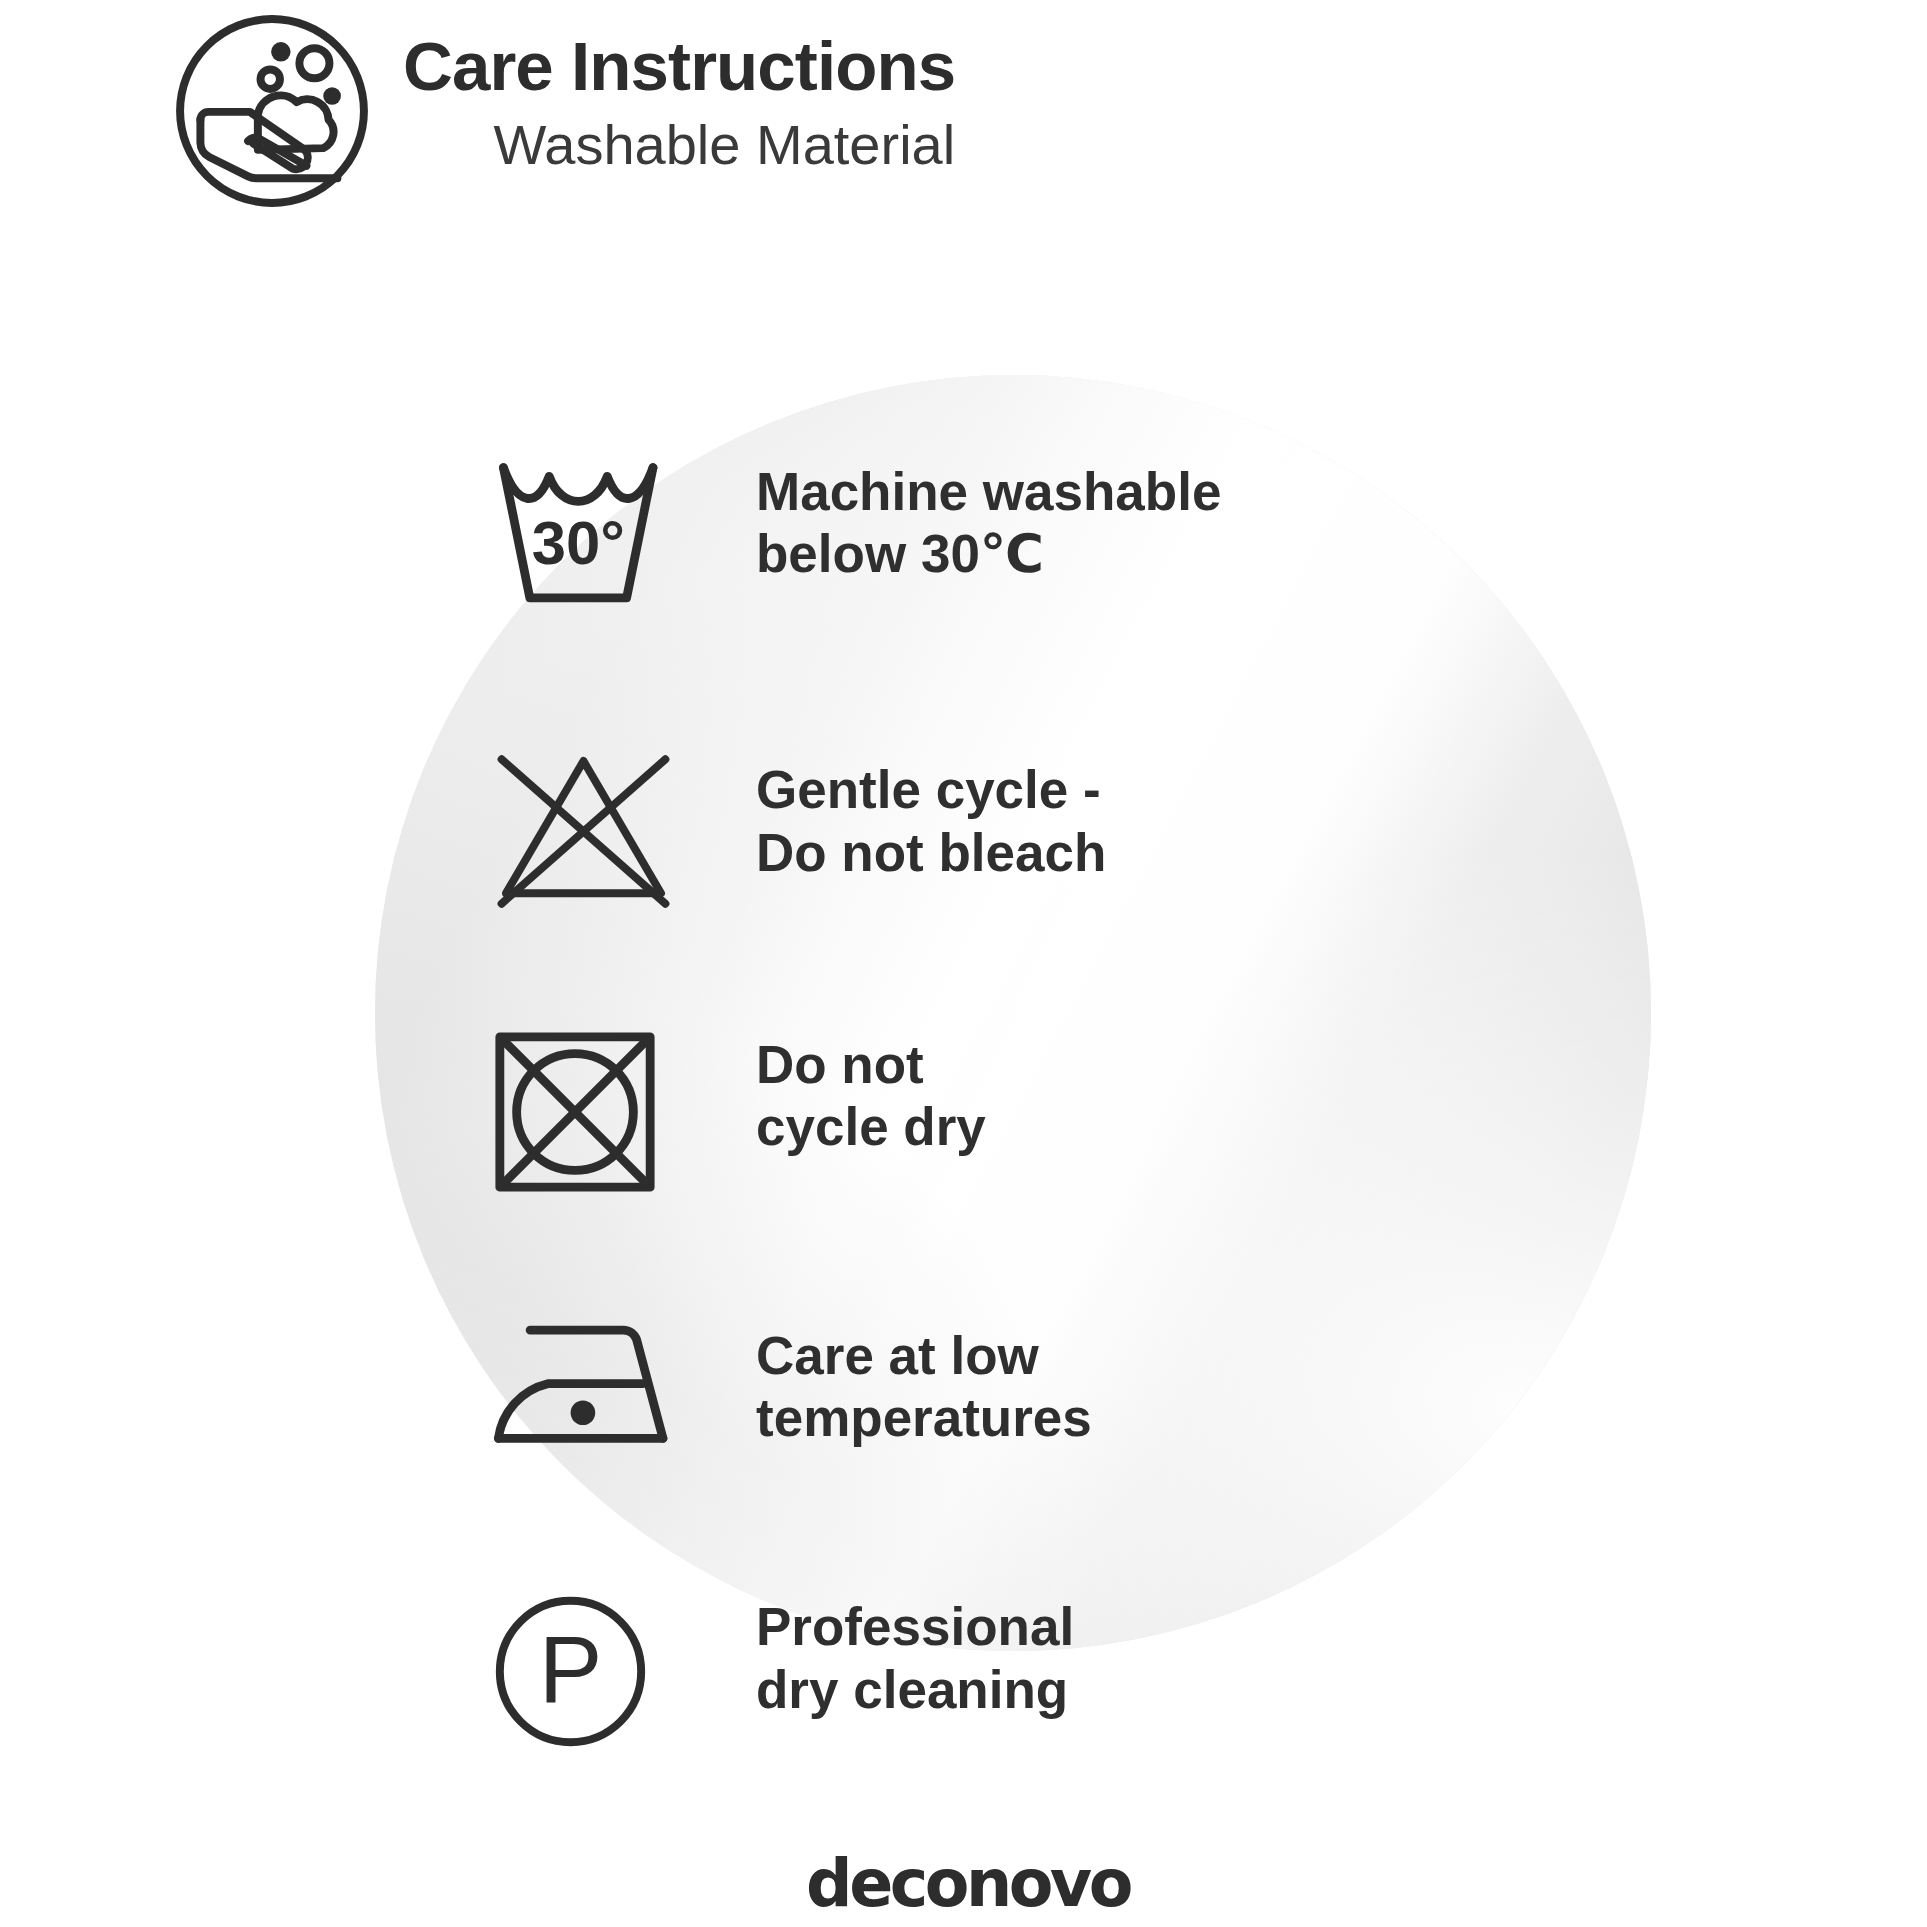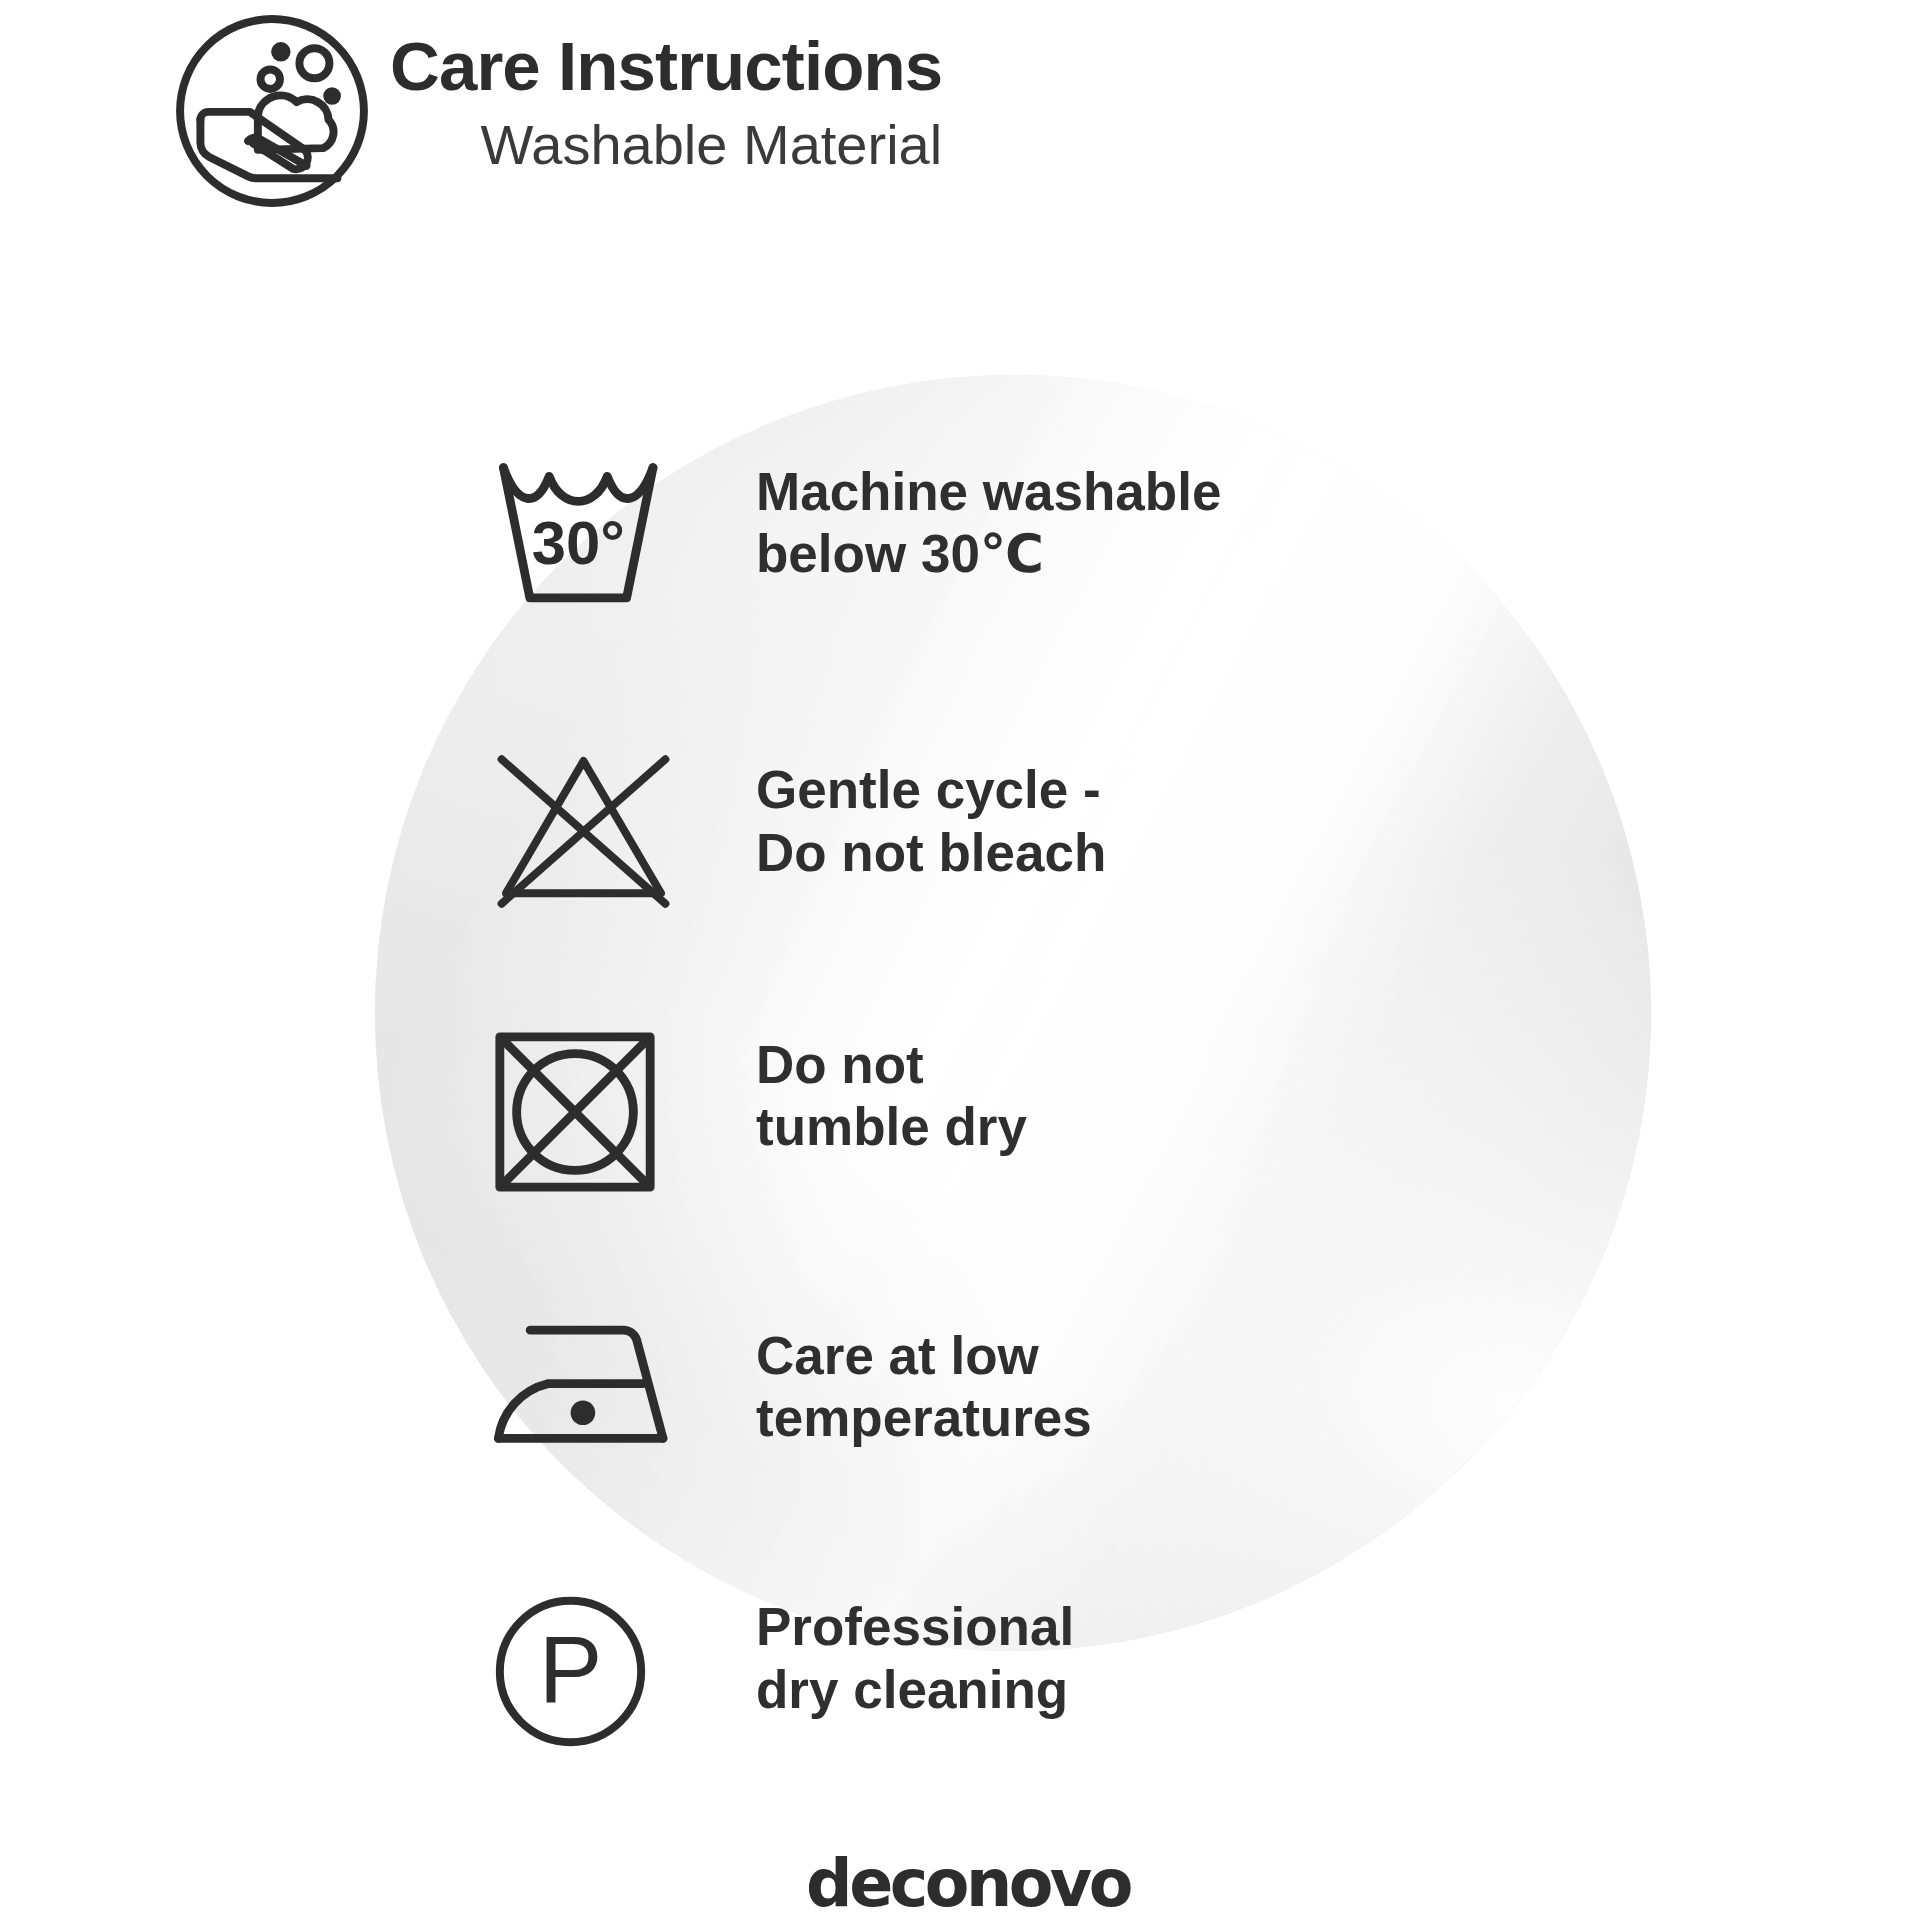--- a/index.html
+++ b/index.html
@@ -36,21 +36,21 @@
   .f4{background:
       radial-gradient(ellipse 55% 45% at 78% 72%, rgba(255,255,255,.95) 0%, rgba(255,255,255,.35) 45%, rgba(255,255,255,0) 70%);}
   .f5{background:
       radial-gradient(ellipse 45% 38% at 18% 78%, rgba(216,216,216,.75) 0%, rgba(226,226,226,.25) 55%, rgba(236,236,236,0) 78%);}
   .f6{background:
       linear-gradient(150deg, rgba(205,205,205,.45) 0%, rgba(205,205,205,0) 28%);}
   .f7{background:
       linear-gradient(32deg, rgba(255,255,255,.9) 0%, rgba(255,255,255,0) 30%);}
 
   
-  #header{position:absolute;left:173px;top:12.4px;display:flex;align-items:flex-start;gap:19px;}
+  #header{position:absolute;left:173px;top:12.4px;display:flex;align-items:flex-start;gap:32px;}
   #header-icon{width:198px;height:198px;flex:0 0 auto;}
   #header-text{padding-top:19.4px;}
   #page-title{
     font-size:69px;font-weight:bold;letter-spacing:-0.9px;
     line-height:1.0;color:#2d2d2d;margin:0;white-space:nowrap;
   }
   #page-subtitle{
     font-size:56px;font-weight:normal;letter-spacing:0px;
     line-height:1.25;color:#3a3a3a;margin:8.8px 0 0 0;white-space:nowrap;text-align:right;
   }
@@ -154,21 +154,21 @@
   <div class="care-row row-tumble">
     <span class="care-symbol">
       <svg viewBox="0 0 190 190" width="168" height="168" fill="none" stroke="#2d2d2d" stroke-width="10" stroke-linecap="round" stroke-linejoin="round">
         <rect x="10" y="10" width="170" height="170"></rect>
         <circle cx="95" cy="95" r="66"></circle>
         <line x1="14" y1="14" x2="176" y2="176"></line>
         <line x1="176" y1="14" x2="14" y2="176"></line>
       </svg>
     </span>
     <span class="care-text">Do not
-tumble dry</span>
+cycle dry</span>
   </div>
 
   <div class="care-row row-iron">
     <span class="care-symbol">
       <svg viewBox="0 0 215 150" width="190" height="132" fill="none" stroke="#2d2d2d" stroke-width="10" stroke-linecap="round" stroke-linejoin="round">
         <path d="M44 8 H150 a16 16 0 0 1 15 11 L195 131"></path>
         <path d="M8 131 a74 74 0 0 1 56 -62 H172"></path>
         <line x1="8" y1="131" x2="195" y2="131"></line>
         <circle cx="104" cy="102" r="14" fill="#2d2d2d" stroke="none"></circle>
       </svg>

